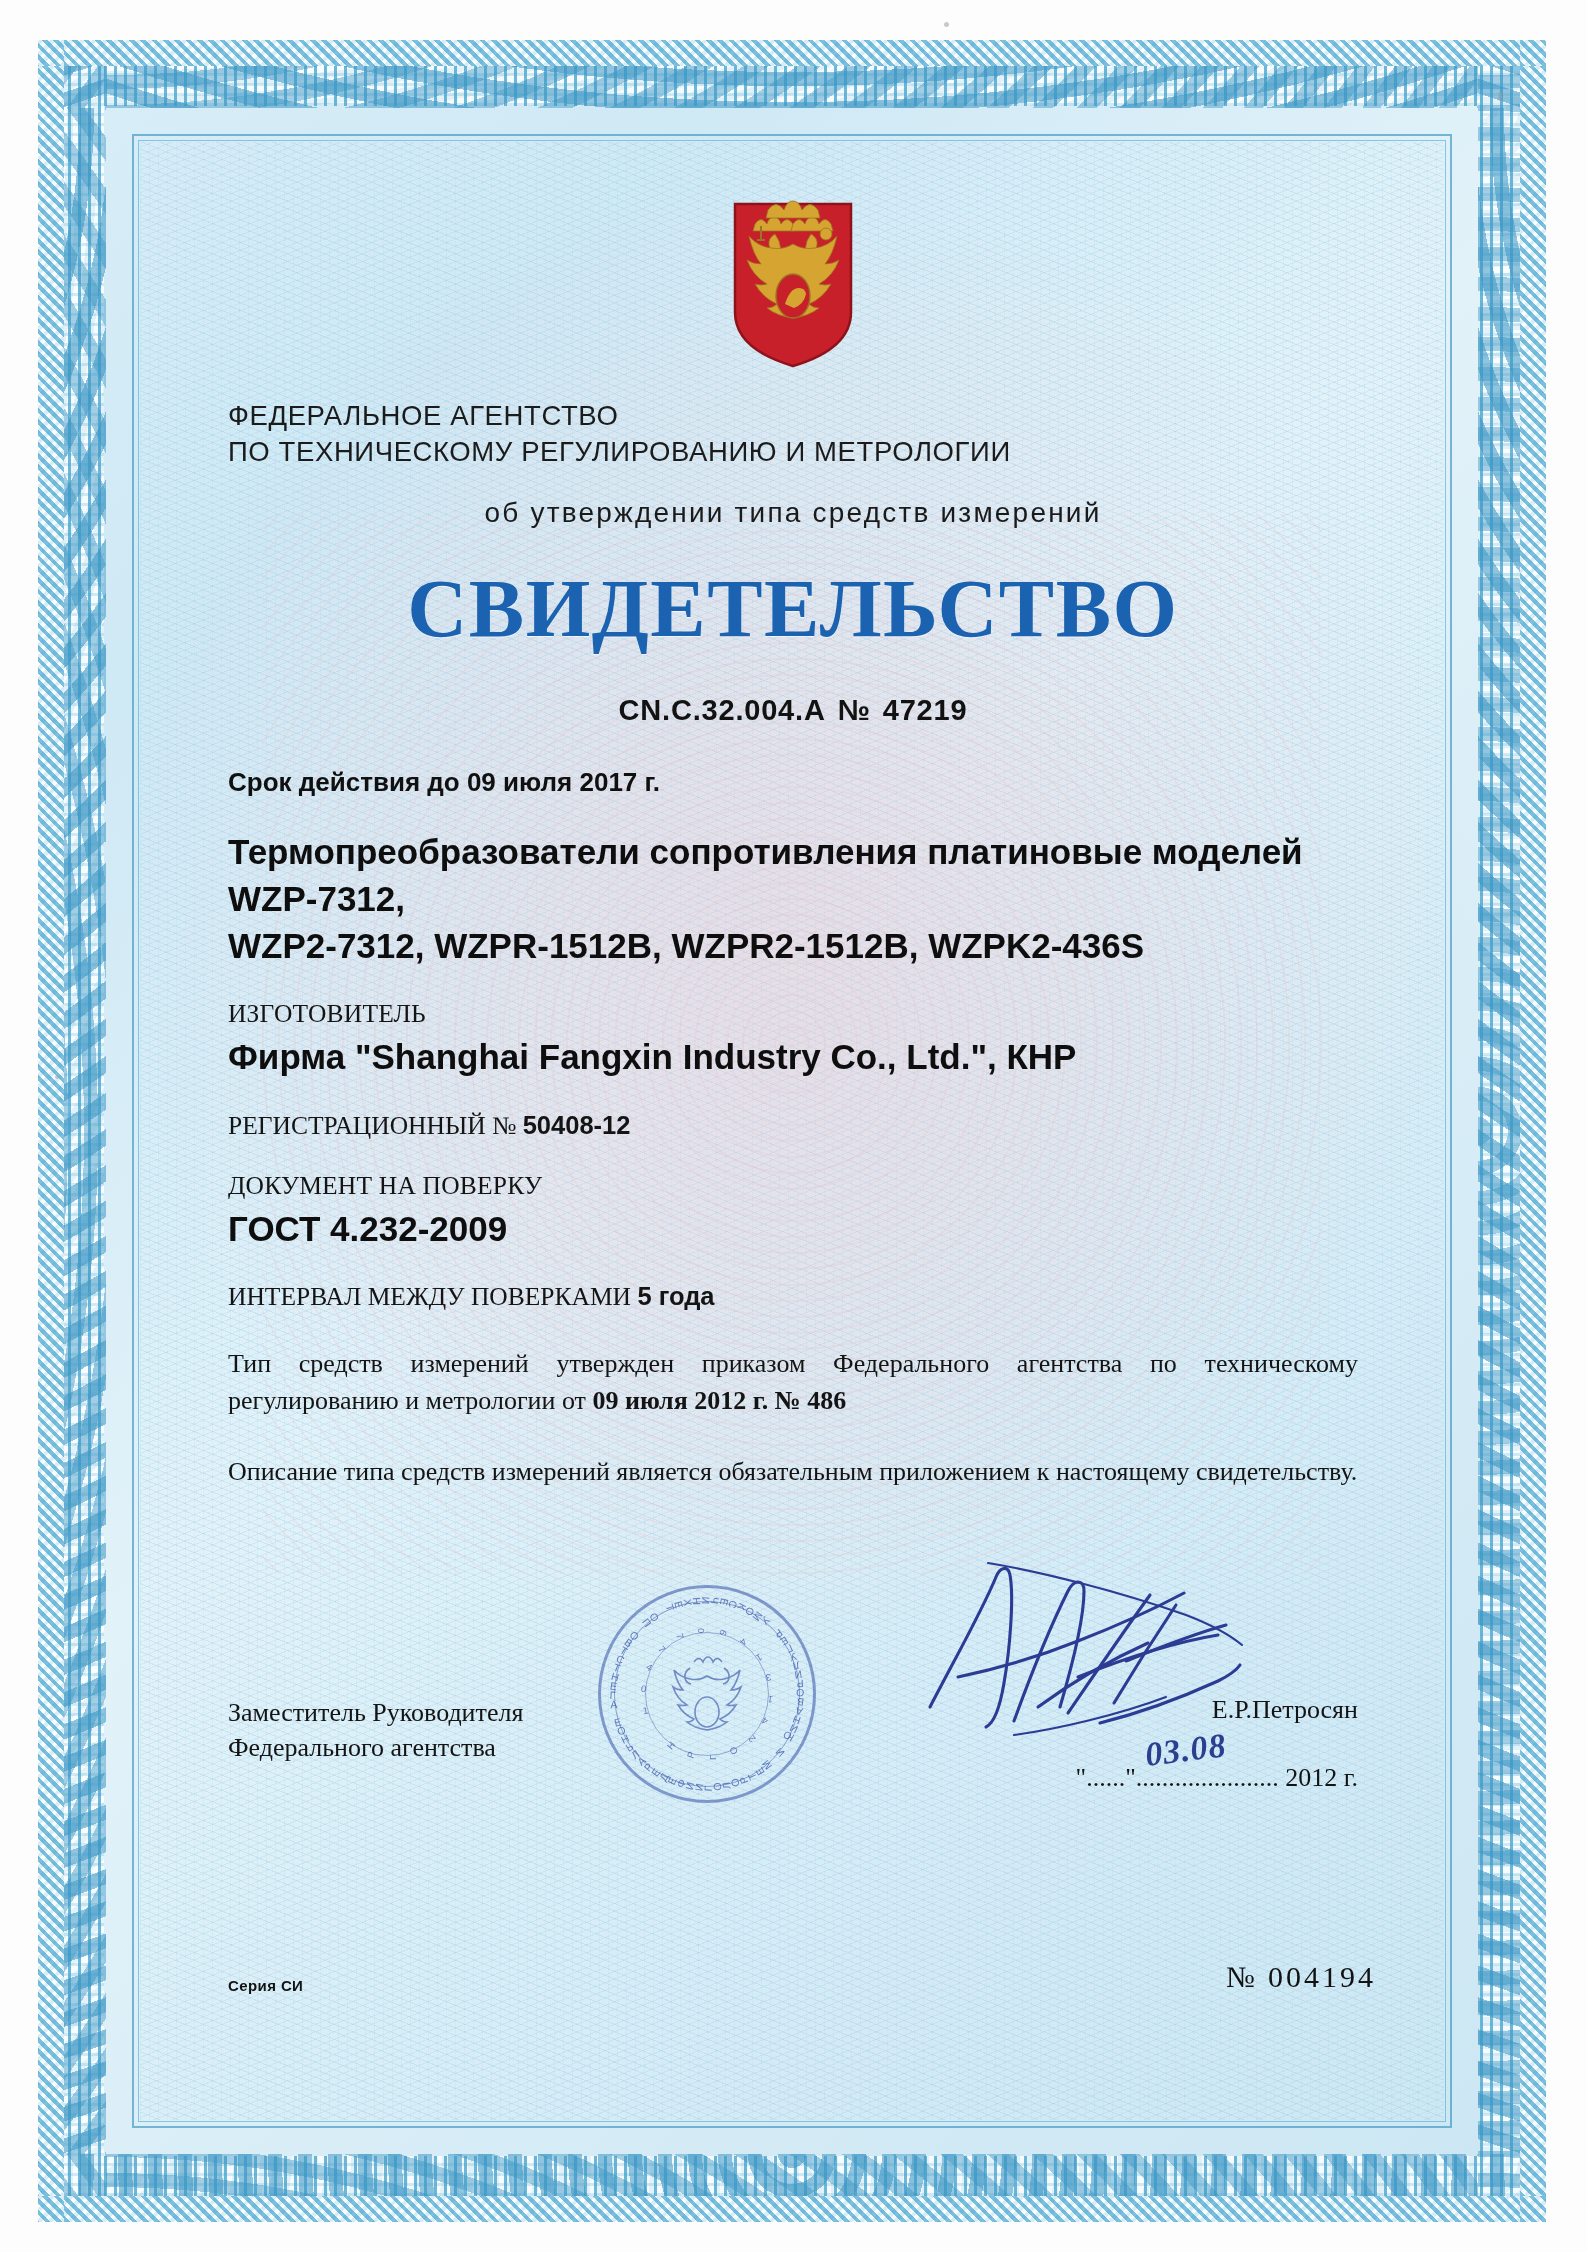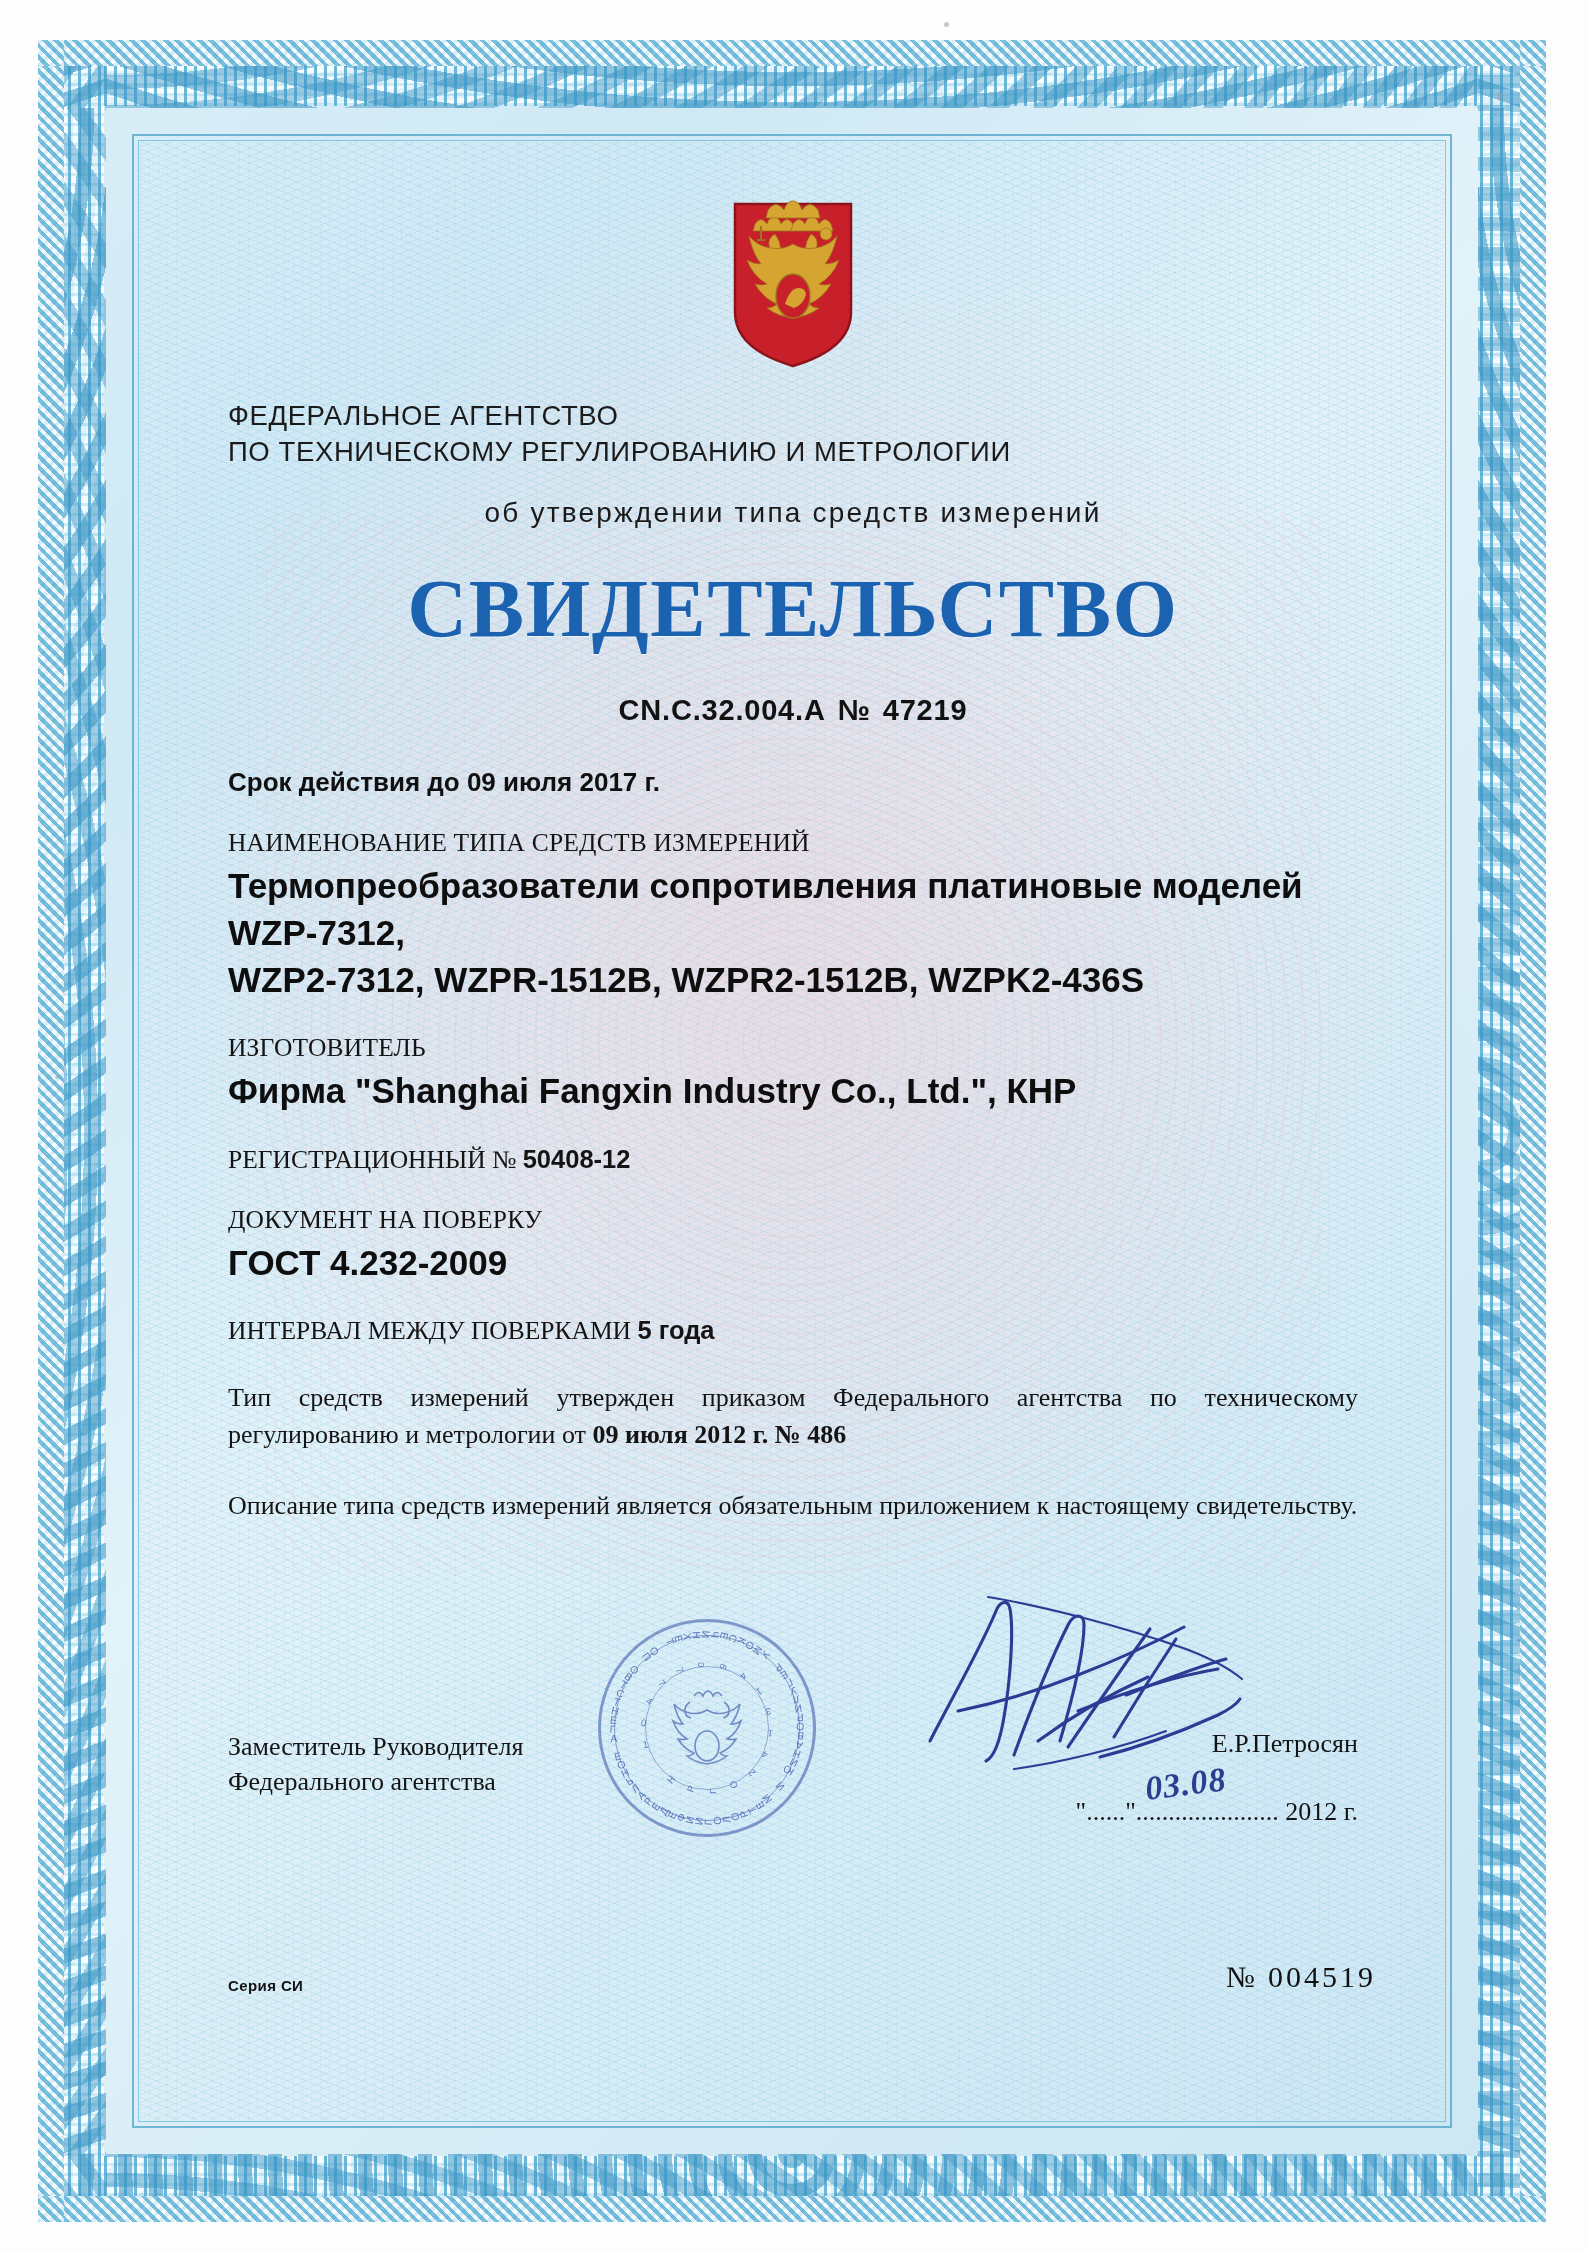--- a/index.html
+++ b/index.html
@@ -383,21 +383,20 @@
       <div id="subtitle">об утверждении типа средств измерений</div>
       <div id="title">СВИДЕТЕЛЬСТВО</div>
 
       <div id="docnumber">
         <span>CN.C.32.004.A</span><span class="gap"></span><span>№</span><span class="gap"></span><span>47219</span>
       </div>
 
       <div id="validity">Срок действия до  09 июля 2017 г.</div>
 
       <div class="block">
-        <div class="label-serif">НАИМЕНОВАНИЕ ТИПА СРЕДСТВ ИЗМЕРЕНИЙ</div>
         <div class="value-sans">Термопреобразователи сопротивления платиновые моделей WZP-7312,</div>
         <div class="value-sans" style="margin-top:0">WZP2-7312, WZPR-1512B, WZPR2-1512B, WZPK2-436S</div>
       </div>
 
       <div class="block">
         <div class="label-serif">ИЗГОТОВИТЕЛЬ</div>
         <div class="value-sans">Фирма "Shanghai Fangxin Industry Co., Ltd.", КНР</div>
       </div>
 
       <div class="block inline-row">
@@ -552,21 +551,21 @@
           </svg>
         </div>
 
       </div>
     </div>
 
     <div id="footer">
       <div id="series">Серия СИ</div>
       <div id="serial">
         <span>№</span>
-        <span>004519</span>
+        <span>004194</span>
       </div>
     </div>
 
   </div>
 
   <div class="speck" style="left:944px; top:22px; width:5px; height:5px;"></div>
   <div class="speck" style="left:55px; top:1075px; width:4px; height:4px;"></div>
   <div class="speck" style="left:1498px; top:92px; width:4px; height:9px; border-radius:2px;"></div>
 </div>
 

